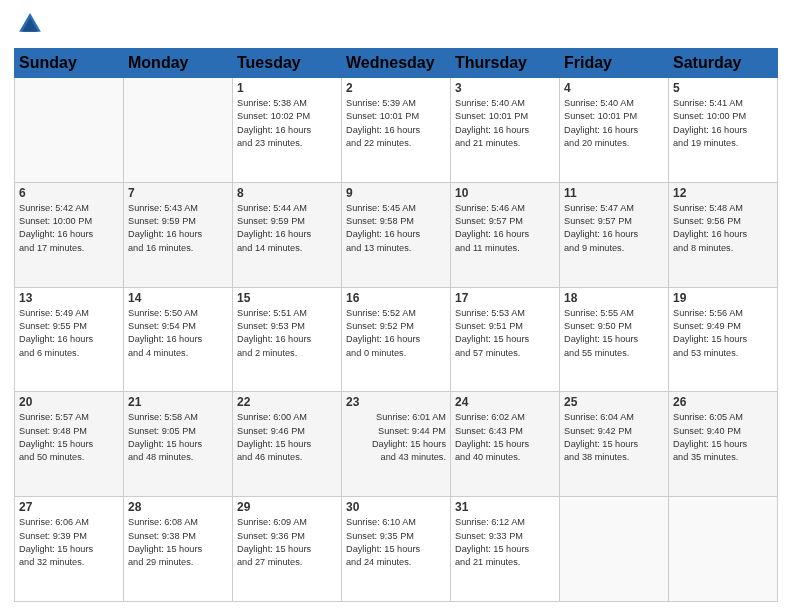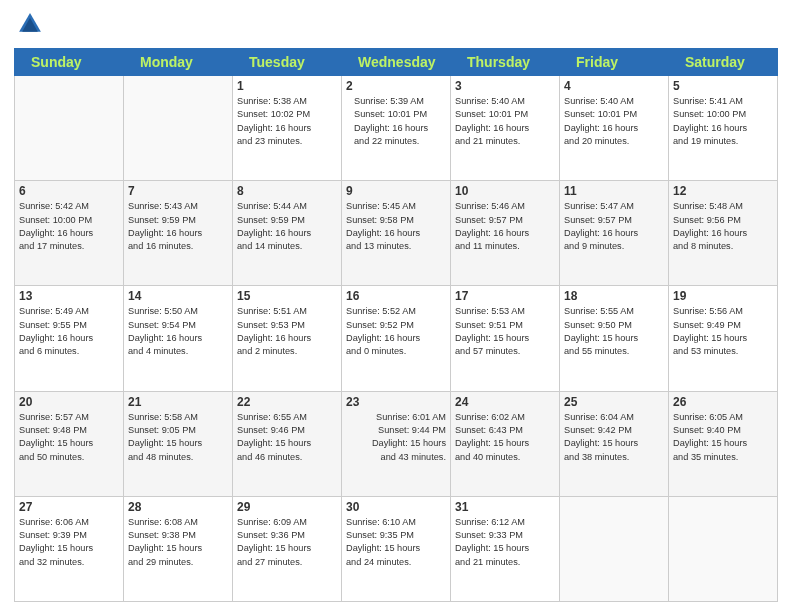--- a/index.html
+++ b/index.html
@@ -54,24 +54,24 @@
       font-weight: normal;
     }
     .calendar {
       width: 100%;
       border-collapse: collapse;
       flex: 1;
       table-layout: fixed;
     }
     .calendar thead tr th {
       background: #2a6db5;
-      color: #bef264;
-      font-size: 14px;
+      color: #000000;
+      font-size: 16px;
       font-weight: bold;
-      padding: 5px 16px;
+      padding: 5px 4px;
       border: 1px solid #2a6db5;
       text-align: left;
     }
     .calendar tbody tr td {
       border: 1px solid #ccc;
       vertical-align: top;
       padding: 3px 4px;
       font-size: 9.5px;
       color: #333;
       height: 88px;
@@ -138,21 +138,21 @@
           <td class="empty-cell"></td>
           <td>
             <span class="day-number">1</span>
             <div class="day-info" style="white-space: pre-line;">Sunrise: 5:38 AM
 Sunset: 10:02 PM
 Daylight: 16 hours
 and 23 minutes.</div>
           </td>
           <td>
             <span class="day-number">2</span>
-            <div class="day-info" style="white-space: pre-line; margin-left: 8px;">Sunrise: 5:39 AM
+            <div class="day-info" style="white-space: pre-line;">Sunrise: 5:39 AM
 Sunset: 10:01 PM
 Daylight: 16 hours
 and 22 minutes.</div>
           </td>
           <td>
             <span class="day-number">3</span>
             <div class="day-info" style="white-space: pre-line;">Sunrise: 5:40 AM
 Sunset: 10:01 PM
 Daylight: 16 hours
 and 21 minutes.</div>
@@ -284,21 +284,21 @@
           </td>
           <td>
             <span class="day-number">21</span>
             <div class="day-info" style="white-space: pre-line;">Sunrise: 5:58 AM
 Sunset: 9:05 PM
 Daylight: 15 hours
 and 48 minutes.</div>
           </td>
           <td>
             <span class="day-number">22</span>
-            <div class="day-info" style="white-space: pre-line;">Sunrise: 6:55 AM
+            <div class="day-info" style="white-space: pre-line;">Sunrise: 6:00 AM
 Sunset: 9:46 PM
 Daylight: 15 hours
 and 46 minutes.</div>
           </td>
           <td>
             <span class="day-number">23</span>
             <div class="day-info" style="white-space: pre-line; text-align: right;">Sunrise: 6:01 AM
 Sunset: 9:44 PM
 Daylight: 15 hours
 and 43 minutes.</div>

